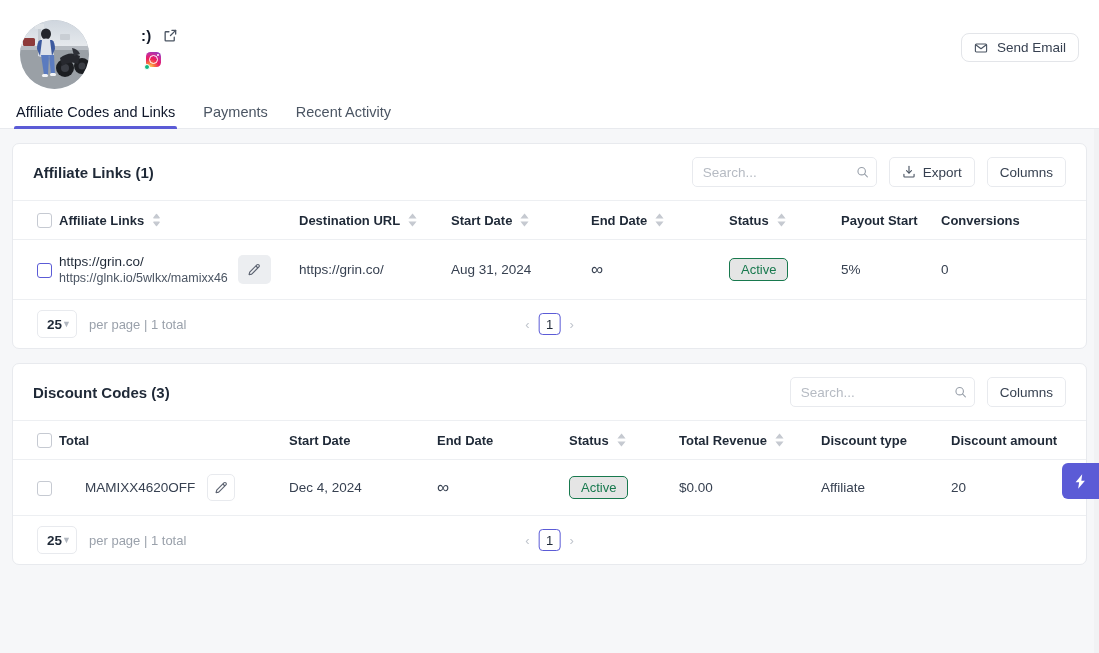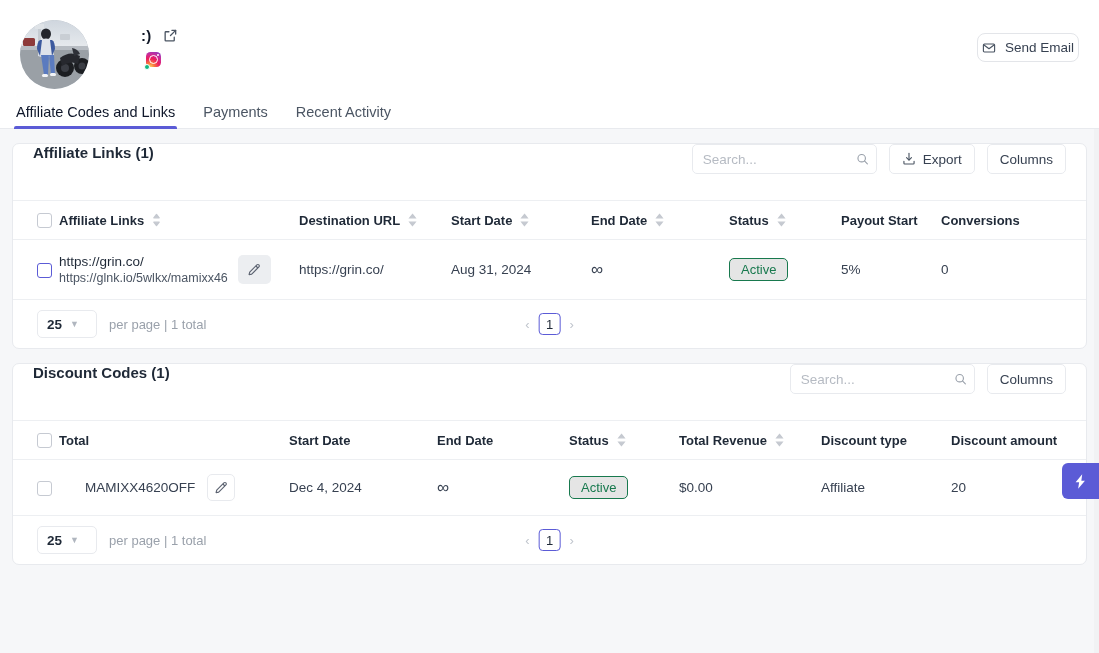--- a/index.html
+++ b/index.html
@@ -81,21 +81,21 @@
     border: 1px solid #fff;
   }
 
   .send-email-btn {
     position: absolute;
     right: 20px; top: 33px;
     display: inline-flex;
     align-items: center;
     gap: 9px;
     height: 29px;
-    padding: 0 4px;
+    padding: 0 12px;
     border: 1px solid #e3e5e9;
     border-radius: 8px;
     background: #fff;
     font-size: 13.5px;
     color: #374151;
     cursor: pointer;
     white-space: nowrap;
   }
   .send-email-btn .mail-icon { width: 14px; height: 14px; color:#4b5563; display:inline-flex;}
   .send-email-btn .mail-icon svg { width:100%; height:100%; }
@@ -140,20 +140,21 @@
     background: #fff;
     border: 1px solid #e8eaee;
     border-radius: 7px;
     margin-bottom: 14px;
     overflow: hidden;
   }
 
   .card-head {
     height: 56px;
     display: flex;
+    align-items: center;
     padding: 0 20px;
     gap: 12px;
   }
   .card-title {
     font-size: 15px;
     font-weight: 700;
     color: #1f2937;
     flex: 1;
   }
 
@@ -286,27 +287,27 @@
 
   
   .pager {
     height: 48px;
     display: flex;
     align-items: center;
     padding: 0 20px 0 24px;
     position: relative;
   }
   .per-page-select {
-    width: 60px; height: 28px;
+    width: 40px; height: 28px;
     border: 1px solid #e8eaee;
     border-radius: 5px;
     display: flex;
     align-items: center;
     justify-content: space-between;
-    padding: 0 17px 0 9px;
+    padding: 0 7px 0 9px;
     font-size: 13.5px;
     font-weight: 700;
     color: #1f2937;
     background: #fff;
     cursor: pointer;
   }
   .per-page-select .chev { color: #b0b6bf; font-size: 9px; }
   .pager-label { font-size: 13px; color: #9aa1ab; margin-left: 12px; }
   .pager-nav {
     position: absolute;
@@ -594,21 +595,21 @@
       <div class="pager-nav">
         <span class="pg-arrow">‹</span>
         <span class="pg-num">1</span>
         <span class="pg-arrow">›</span>
       </div>
     </div>
   </div>
 
   <div class="card">
     <div class="card-head">
-      <div class="card-title">Discount Codes (1)</div>
+      <div class="card-title">Discount Codes (3)</div>
 
       <div class="search-box">
         <input type="text" placeholder="Search..." style="">
         <span class="search-icon">
           <svg viewBox="0 0 16 16" fill="none" stroke="currentColor" stroke-width="1.4" stroke-linecap="round">
             <circle cx="7" cy="7" r="4.6"></circle>
               <path d="M10.4 10.4 14 14"></path>
           </svg>
         </span>
       </div>

